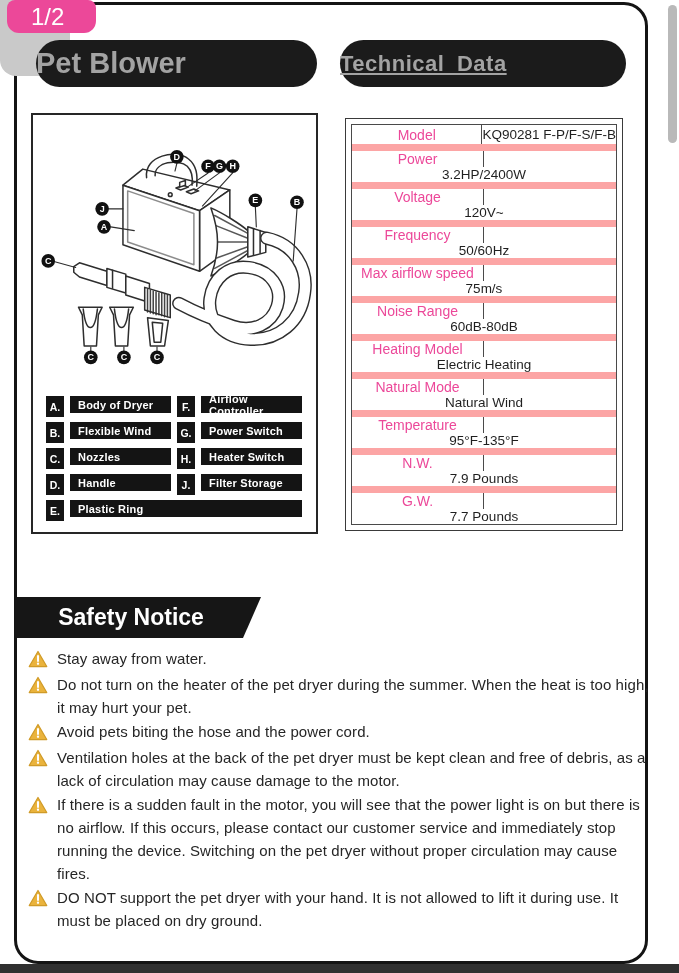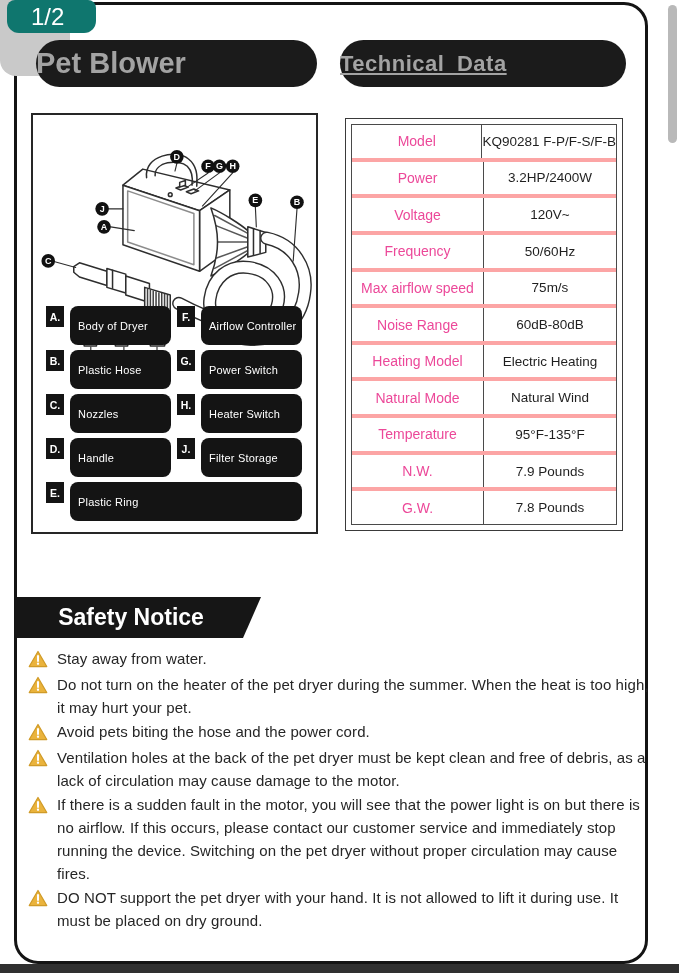--- a/index.html
+++ b/index.html
@@ -13,21 +13,21 @@
     position:absolute;left:14px;top:2px;width:628px;height:956px;
     border:3px solid #141414;border-radius:24px;background:#fff;
   }
   
   .badge-back{
     position:absolute;left:0;top:0;width:70px;height:76px;
     background:#c9c9c9;border-radius:0 0 16px 16px;
   }
   .page-badge{
     position:absolute;left:7px;top:0;width:89px;height:33px;
-    background:#0f766e;border-radius:8px 8px 12px 12px;
+    background:#ec4899;border-radius:8px 8px 12px 12px;
     color:#fff;font-size:24px;display:flex;align-items:center;
     padding-left:24px;box-sizing:border-box;
   }
   
   .scroll-thumb{
     position:absolute;right:2px;top:5px;width:9px;height:138px;
     background:#b9b9b9;border-radius:5px;
   }
   .bottom-strip{
     position:absolute;left:0;bottom:0;width:679px;height:9px;background:#303030;
@@ -50,35 +50,35 @@
   .legend{
     position:absolute;left:13px;right:14px;bottom:11px;
     display:grid;grid-template-columns:18px 1fr 18px 1fr;gap:5px 6px;
   }
   .legend-item{display:contents;}
   .legend-chip{
     background:#141414;color:#fff;font-weight:bold;font-size:10.5px;
     height:21px;display:flex;align-items:center;justify-content:center;
   }
   .legend-bar{
-    background:#141414;color:#fff;font-weight:normal;font-size:11px;
-    height:39px;display:flex;align-items:center;padding-left:8px;letter-spacing:.2px;border-radius:8px;
+    background:#141414;color:#fff;font-weight:bold;font-size:11px;
+    height:17px;display:flex;align-items:center;padding-left:8px;letter-spacing:.2px;
   }
   .legend-item.full .legend-bar{grid-column:2/5;}
   
   .table-box{
     position:absolute;left:345px;top:118px;width:278px;height:413px;
     border:1.5px solid #3a3a3a;padding:5px;box-sizing:border-box;background:#fff;
   }
   .table-inner{
     width:100%;height:100%;border:1px solid #4a4a4a;
     display:flex;flex-direction:column;box-sizing:border-box;
   }
   .t-row{flex:1;display:flex;align-items:stretch;}
-  .t-row + .t-row{border-top:4px solid #fca5a5;}
+  .t-row + .t-row{border-top:7px solid #fca5a5;flex-direction:column;}
   .t-label{
     width:131px;border-right:1px solid #4a4a4a;display:flex;align-items:center;
     justify-content:center;font-size:14px;color:#ec4899;white-space:nowrap;
   }
   .t-value{
     flex:1;display:flex;align-items:center;justify-content:center;
     font-size:13.5px;color:#1f1f1f;white-space:nowrap;
   }
   
   .safety-banner{
@@ -226,21 +226,21 @@
     <div class="legend-bar">Body of Dryer</div>
   </div>
 
   <div class="legend-item">
     <div class="legend-chip">F.</div>
     <div class="legend-bar">Airflow Controller</div>
   </div>
 
   <div class="legend-item">
     <div class="legend-chip">B.</div>
-    <div class="legend-bar">Plastic Hose</div>
+    <div class="legend-bar">Flexible Wind</div>
   </div>
 
   <div class="legend-item">
     <div class="legend-chip">G.</div>
     <div class="legend-bar">Power Switch</div>
   </div>
 
   <div class="legend-item">
     <div class="legend-chip">C.</div>
     <div class="legend-bar">Nozzles</div>
@@ -315,21 +315,21 @@
     <div class="t-value">95°F-135°F</div>
   </div>
 
   <div class="t-row">
     <div class="t-label">N.W.</div>
     <div class="t-value">7.9 Pounds</div>
   </div>
 
   <div class="t-row">
     <div class="t-label">G.W.</div>
-    <div class="t-value">7.8 Pounds</div>
+    <div class="t-value">7.7 Pounds</div>
   </div>
 </div>
 </div>
 
 <div class="safety-banner">
   <span>Safety Notice</span>
 </div>
 <div class="safety-list">
   <div class="safety-item">
     <span class="warn-wrap">

